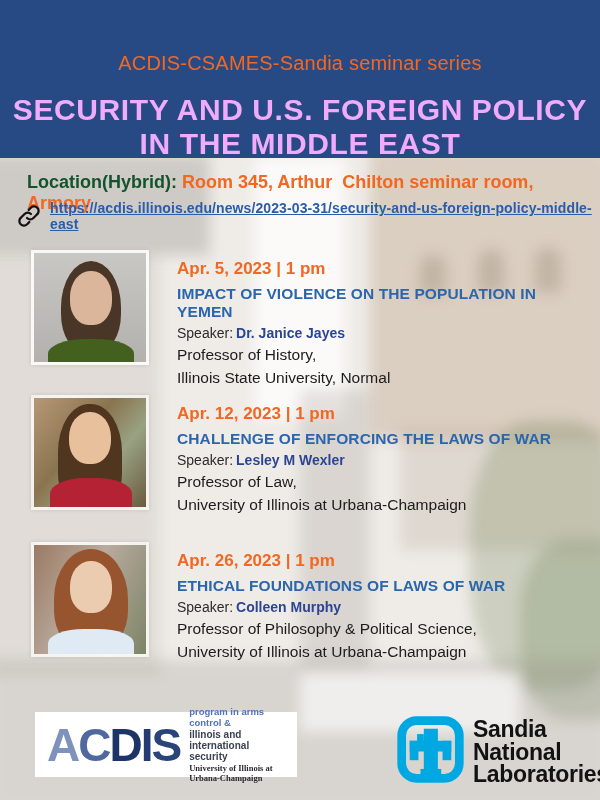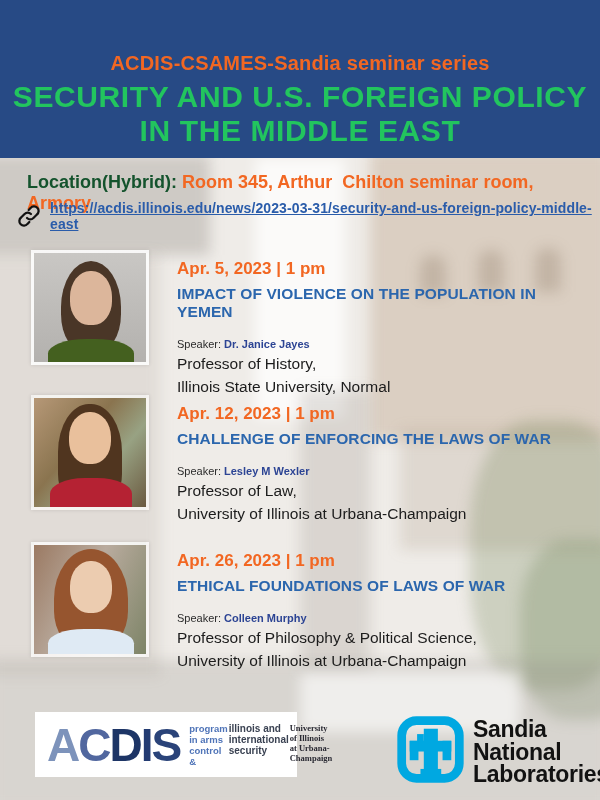--- a/index.html
+++ b/index.html
@@ -24,24 +24,24 @@
   .bg-rubble { left:-10px; top:660px; width:620px; height:150px; background:rgba(148,142,134,0.25); }
   .bg-rubble-sky { left:300px; top:672px; width:220px; height:60px; background:rgba(255,255,255,0.6); }
   .bg-center-col { left:300px; top:390px; width:70px; height:280px; background:rgba(120,110,100,0.18); }
 
   
   .header {
     position:absolute; left:0; top:0; width:600px; height:158px;
     background:#274a85; text-align:center;
   }
   .series {
-    padding-top:52px; color:#f26722; font-size:20px; font-weight:bold; letter-spacing:0.2px;
+    padding-top:52px; color:#f26722; font-size:20px; font-weight:normal; letter-spacing:0.2px;
   }
   .main-title {
-    margin-top:5px; color:#22c55e; font-size:30px; font-weight:bold;
+    margin-top:18px; color:#f0abfc; font-size:30px; font-weight:bold;
     line-height:34px; letter-spacing:0.6px;
   }
 
   
   .location-row {
     position:absolute; left:27px; top:172px; font-size:18px; font-weight:bold;
     white-space:pre-wrap;
   }
   .loc-label { color:#14532d; }
   .loc-value { color:#f26722; white-space:pre-wrap; }
@@ -75,33 +75,33 @@
   .photo-2 .p-torso { left:16px; top:80px; width:82px; height:38px; background:#b52233; border-radius:42% 42% 0 0; }
   
   .photo-3 { background:linear-gradient(115deg,#9b7a63 0%,#b9ab9e 45%,#7d8467 100%); }
   .photo-3 .p-hair { left:20px; top:4px; width:74px; height:100px; background:#96552f; border-radius:50% 50% 38% 38%; }
   .photo-3 .p-face { left:36px; top:16px; width:42px; height:52px; background:#ecccb0; border-radius:48% 48% 44% 44%; }
   .photo-3 .p-torso { left:14px; top:84px; width:86px; height:34px; background:#dfeaf4; border-radius:42% 42% 0 0; }
 
   .info { position:absolute; left:177px; top:9px; width:410px; }
   .s-date { color:#f26722; font-size:17px; font-weight:bold; }
   .s-title { margin-top:6px; color:#2b66ad; font-size:15.5px; font-weight:bold; letter-spacing:0.1px; }
-  .s-speaker { margin-top:17px; font-size:11px; color:#2b2b2b; }
+  .s-speaker { margin-top:4px; font-size:14px; color:#2b2b2b; }
   .s-speaker .sp-name { color:#2c4494; font-weight:bold; margin-left:3px; }
   .s-role, .s-affil { margin-top:5px; font-size:15.5px; color:#1c1c1c; }
 
   
   .acdis-box {
     position:absolute; left:35px; top:712px; width:262px; height:65px;
     background:#ffffff; display:flex; align-items:center; padding:4px 8px 4px 12px;
   }
   .acdis-letters { font-size:46px; font-weight:bold; letter-spacing:-2px; line-height:1; display:flex; }
   .l-a { color:#7d93bb; } .l-c { color:#51679f; } .l-d { color:#1d3566; }
   .l-i { color:#233b72; } .l-s { color:#2a4379; }
-  .acdis-tag { margin-left:9px; display:flex; flex-direction:row; gap:1px; }
+  .acdis-tag { margin-left:9px; display:flex; flex-direction:column; gap:1px; }
   .tag1 { color:#4f74b8; font-size:9.5px; font-weight:bold; }
   .tag2 { color:#3a4252; font-size:10px; font-weight:bold; }
   .tag3 { color:#2a2a33; font-size:8.5px; font-weight:bold; font-family:"Liberation Serif", serif; }
 
   .sandia { position:absolute; left:397px; top:716px; display:flex; align-items:flex-start; gap:9px; }
   .sandia-mark { width:67px; height:67px; }
   .sandia-text { font-size:23px; font-weight:bold; color:#121212; line-height:22.5px; letter-spacing:-0.3px; margin-top:2px; }
 </style>
 </head>
 <body>

